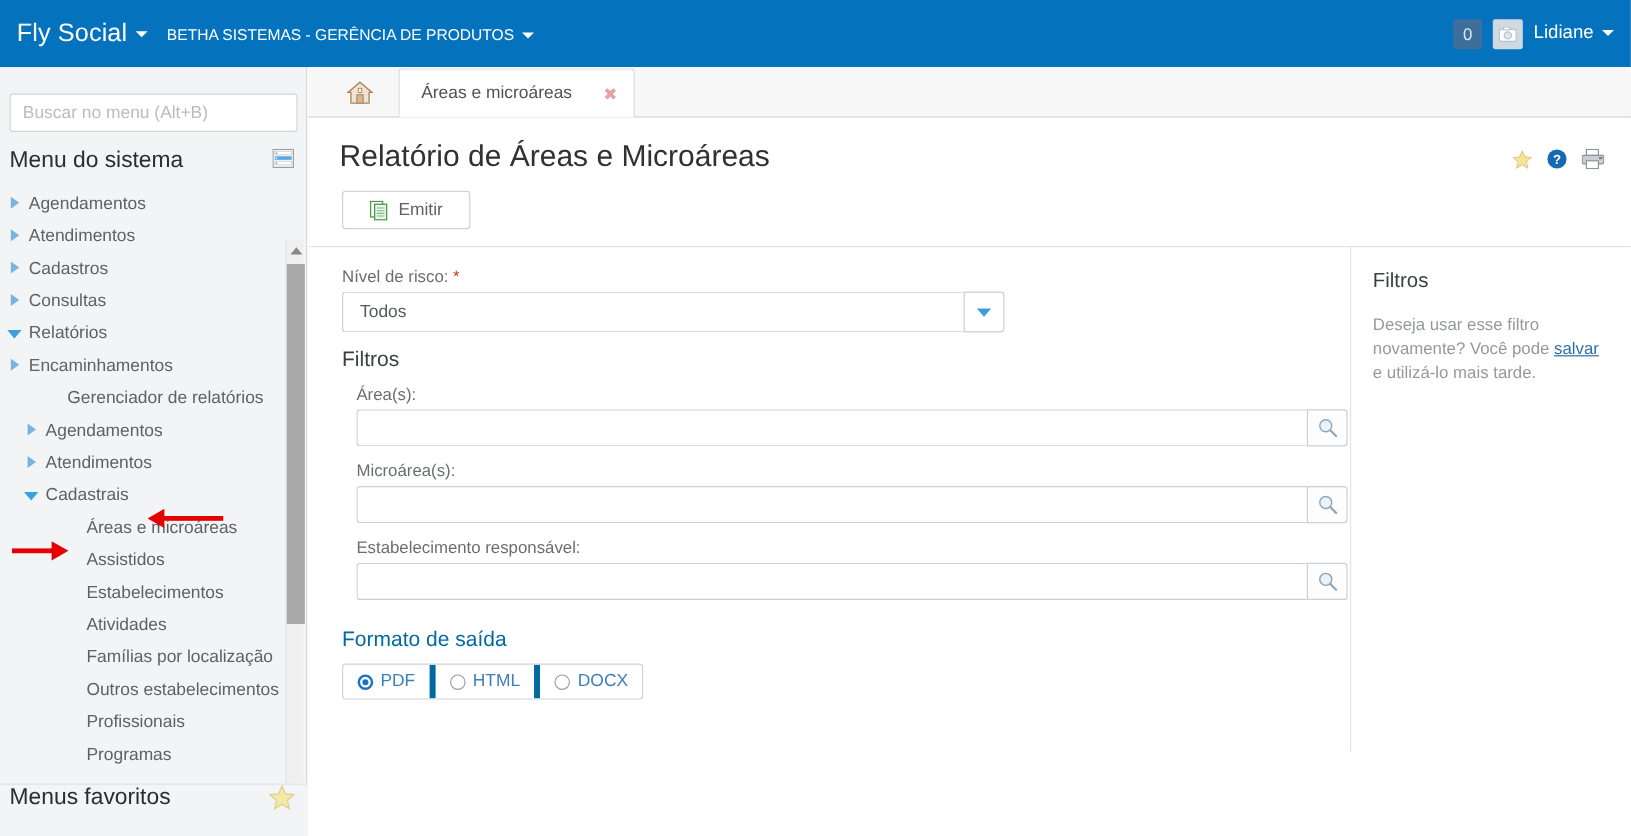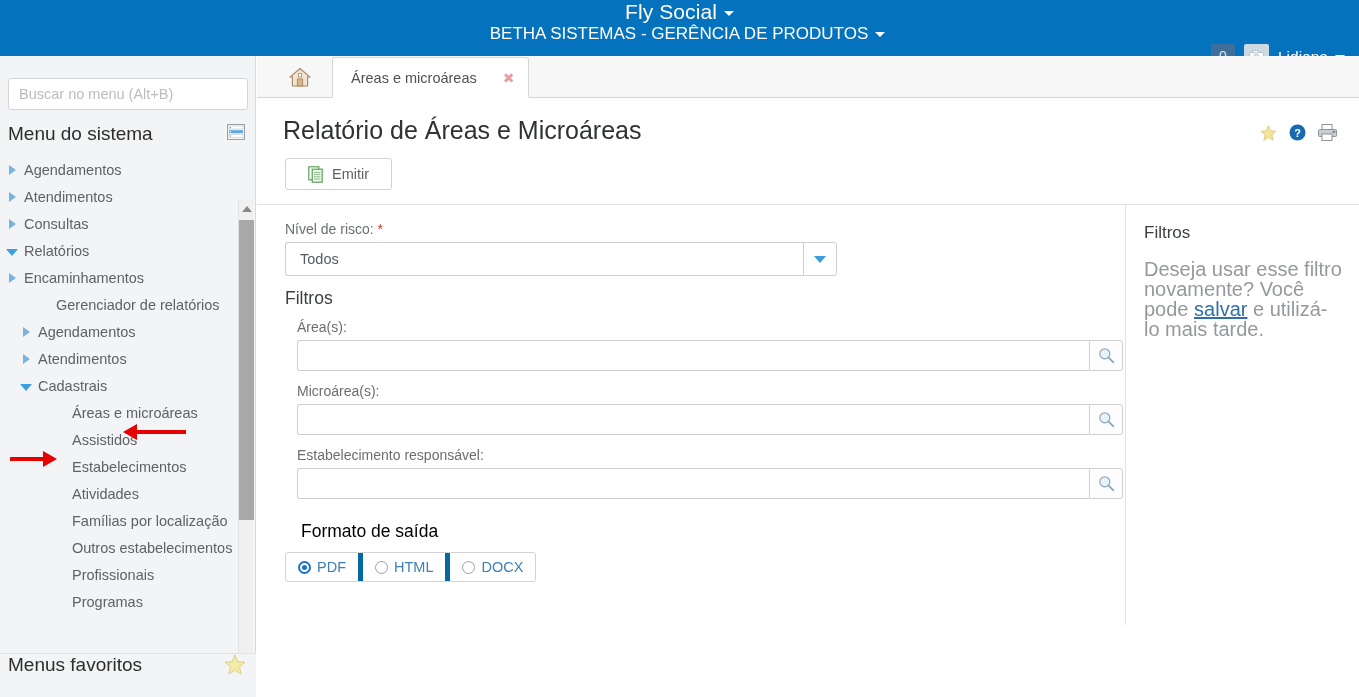--- a/index.html
+++ b/index.html
@@ -11,40 +11,39 @@
     background: #ffffff;
   }
 
   
   .topbar {
     position: absolute; top: 0; left: 0;
     width: 1359px; height: 56px;
     background: #0572bd;
     display: flex; align-items: center;
     padding: 0 14px;
-    flex-direction: column;
   }
   .brand {
     color: #ffffff;
     font-size: 21px;
     letter-spacing: .1px;
     white-space: nowrap;
   }
   .caret-down {
     display: inline-block;
     width: 0; height: 0;
     border-left: 5px solid transparent;
     border-right: 5px solid transparent;
     border-top: 5px solid #ffffff;
     margin-left: 7px;
     vertical-align: middle;
   }
   .org {
     color: #ffffff;
-    font-size: 17px;
+    font-size: 13px;
     margin-left: 16px;
     white-space: nowrap;
   }
   .topbar-right {
     margin-left: auto;
     display: flex; align-items: center;
     gap: 9px;
   }
   .badge-count {
     background: #3e6f9b;
@@ -358,22 +357,22 @@
   .lookup-btn {
     width: 34px;
     border: 1px solid #ccd0d4;
     border-radius: 0 3px 3px 0;
     background: #fdfdfd;
     display: flex; align-items: center; justify-content: center;
     cursor: pointer;
   }
 
   .fmt-h {
-    font-size: 17.5px; color: #000000;
-    margin: 22px 0 10px 16px;
+    font-size: 17.5px; color: #0369a1;
+    margin: 22px 0 10px 0;
   }
   .radio-group {
     display: inline-flex;
     border: 1px solid #d0d4d8;
     border-radius: 3px;
     overflow: hidden;
     background: #fff;
   }
   .radio-opt {
     display: flex; align-items: center; gap: 6px;
@@ -403,21 +402,21 @@
     width: 5px; height: 5px;
     border-radius: 50%;
     background: #1a73c8;
   }
 
   .side-h {
     font-size: 17px; color: #3d4043;
     margin: 0 0 16px 0;
   }
   .side-text {
-    font-size: 20px;
+    font-size: 14px;
     color: #95999d;
     line-height: 20px;
   }
   .side-link {
     color: #2f6fa8;
     text-decoration: underline;
     cursor: pointer;
   }
 </style>
 </head>
@@ -466,20 +465,24 @@
 
   <div class="menu-scroll">
     <div class="menu-list" id="menu-list">
         <div class="mi lvl1">
           <span class="tri"><span class="tri-right"></span></span>
           <span class="mi-label">Agendamentos</span>
         </div>
         <div class="mi lvl1">
           <span class="tri"><span class="tri-right"></span></span>
           <span class="mi-label">Atendimentos</span>
+        </div>
+        <div class="mi lvl1">
+          <span class="tri"><span class="tri-right"></span></span>
+          <span class="mi-label">Cadastros</span>
         </div>
         <div class="mi lvl1">
           <span class="tri"><span class="tri-right"></span></span>
           <span class="mi-label">Consultas</span>
         </div>
         <div class="mi lvl1">
           <span class="tri"><span class="tri-down"></span></span>
           <span class="mi-label">Relatórios</span>
         </div>
         <div class="mi lvl1">

